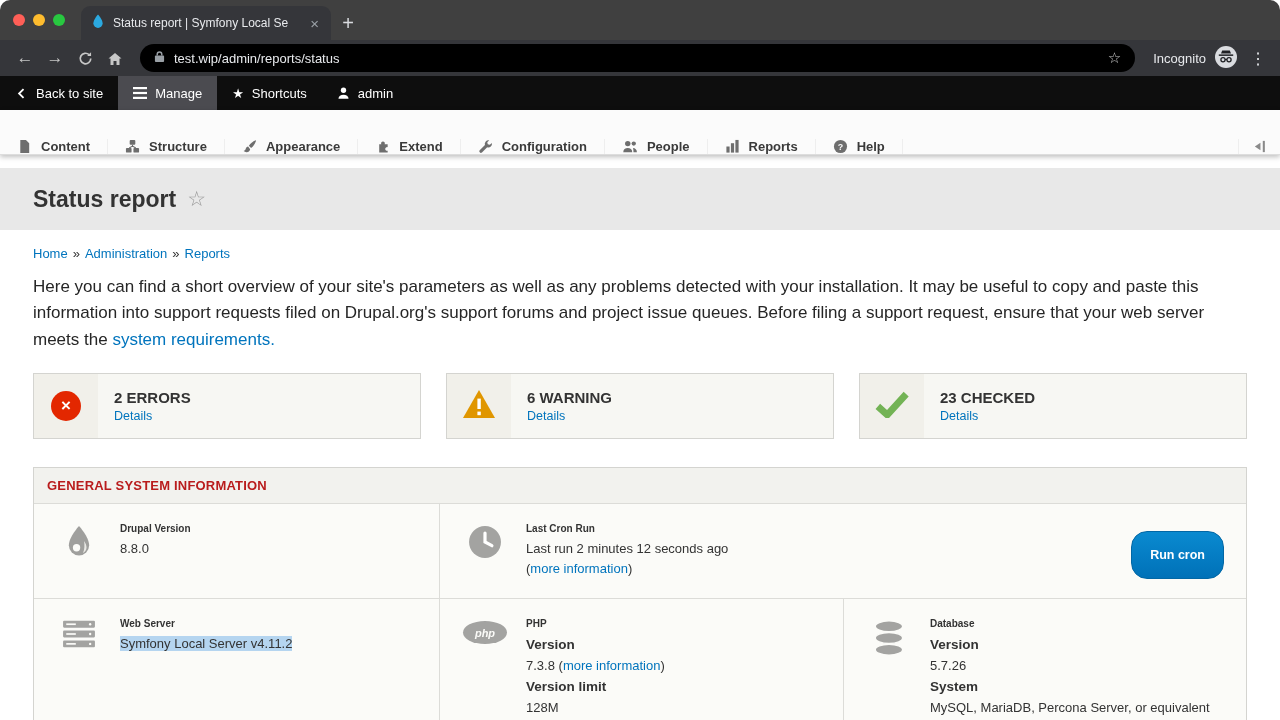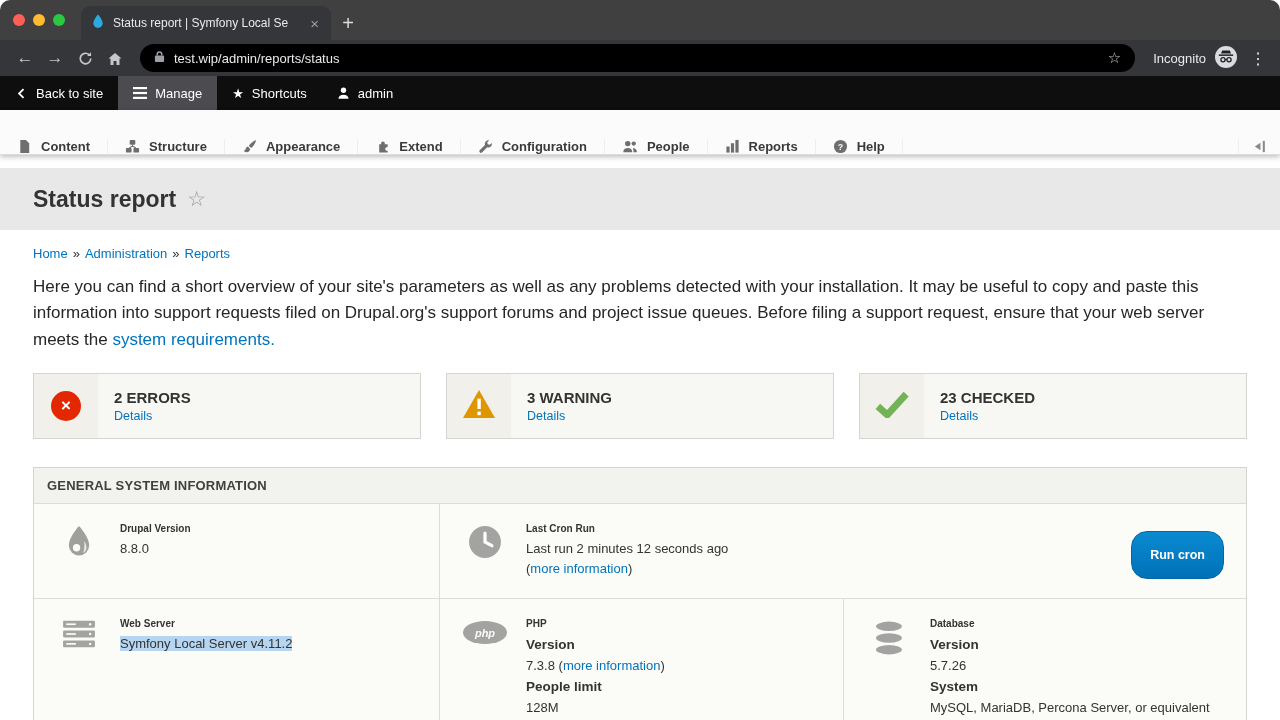--- a/index.html
+++ b/index.html
@@ -52,21 +52,21 @@
   .cards { margin-top:20px; display:grid; grid-template-columns:1fr 1fr 1fr; gap:25px; }
   .card { border:1px solid #d4d4d0; background:#f7f7f3; height:66px; display:flex; align-items:center; }
   .card .iconzone { width:64px; height:100%; display:flex; align-items:center; justify-content:center; background:#f1f0ea; }
   .card .ctext { padding-left:16px; }
   .card .ccount { font-size:15px; font-weight:bold; color:#333; }
   .card .clink { font-size:12.5px; margin-top:3px; }
   .err-circle { width:30px; height:30px; border-radius:50%; background:#e32700; color:#fff; font-weight:bold; font-size:17px; display:flex; align-items:center; justify-content:center; }
 
   
   .sysinfo { margin-top:28px; border:1px solid #d4d4d0; }
-  .sys-head { height:36px; background:#f2f2ee; border-bottom:1px solid #dcdcd8; display:flex; align-items:center; padding:0 13px; font-size:13px; font-weight:bold; color:#404040; letter-spacing:.2px; }
+  .sys-head { height:36px; background:#f2f2ee; border-bottom:1px solid #dcdcd8; display:flex; align-items:center; padding:0 13px; font-size:13px; font-weight:bold; color:#b91c1c; letter-spacing:.2px; }
   .sysrow1 { display:grid; grid-template-columns:405px 1fr; min-height:94px; }
   .sysrow2 { display:grid; grid-template-columns:405px 404px 1fr; min-height:142px; border-top:1px solid #dcdcd8; }
   .cell { background:#fbfbf8; padding:19px 22px; display:flex; gap:18px; }
   .cell + .cell { border-left:1px solid #dcdcd8; }
   .cicon { width:46px; flex-shrink:0; display:flex; justify-content:center; align-items:flex-start; padding-top:2px; }
   .ctitle { font-size:10px; font-weight:bold; color:#333; margin-bottom:5px; }
   .cline { font-size:13px; color:#333; line-height:1.55; }
   .sublabel { font-size:13.5px; font-weight:bold; color:#333; line-height:1.6; }
   .sel { background:#b5d5f0; }
   .runcron { margin-left:auto; margin-top:8px; background:linear-gradient(#0a8ad0,#0071b8); border:1px solid #0267a5; border-radius:16px; color:#fff; font-weight:bold; font-size:12.5px; padding:6px 18px; font-family:inherit; }
@@ -259,21 +259,21 @@
       <div class="iconzone">
         <span>
           <svg width="32" height="28" viewBox="0 0 16 14">
               <path d="M8 0L16 14H0z" fill="#e09600"></path>
               <rect x="7.2" y="4.3" width="1.7" height="5.2" fill="#fff"></rect>
               <rect x="7.2" y="10.8" width="1.7" height="1.8" fill="#fff"></rect>
             </svg>
         </span>
       </div>
       <div class="ctext">
-        <div class="ccount">3 WARNING</div>
+        <div class="ccount">6 WARNING</div>
         <div class="clink"><a class="link" href="#">Details</a></div>
       </div>
     </div>
     <div class="card">
       <div class="iconzone">
         <span>
           <svg width="34" height="27" viewBox="0 0 18 14">
               <path d="M1.5 8l5 4.5L16.5 1.5" stroke="#73b355" stroke-width="3.6" fill="none"></path>
             </svg>
         </span>
@@ -346,21 +346,21 @@
         <div class="cicon">
           <svg width="46" height="25" viewBox="0 0 46 25">
               <ellipse cx="23" cy="12.5" rx="22" ry="11.5" fill="#a3a3a1"></ellipse>
               <text x="23" y="16.5" text-anchor="middle" font-size="11" font-style="italic" font-weight="bold" fill="#fbfbf8">php</text>
             </svg>
         </div>
         <div>
           <div class="ctitle">PHP</div>
           <div class="sublabel">Version</div>
           <div class="cline"><span>7.3.8 </span><span>(</span><a class="link" href="#">more information</a><span>)</span></div>
-          <div class="sublabel">People limit</div>
+          <div class="sublabel">Version limit</div>
           <div class="cline">128M</div>
         </div>
       </div>
       <div class="cell">
         <div class="cicon">
           <svg width="32" height="36" viewBox="0 0 30 34">
               <g fill="#a3a3a1" stroke="#fbfbf8" stroke-width="1.4">
                 <ellipse cx="15" cy="6" rx="13" ry="5.2"></ellipse>
                 <ellipse cx="15" cy="17" rx="13" ry="5.2"></ellipse>
                 <ellipse cx="15" cy="28" rx="13" ry="5.2"></ellipse>

